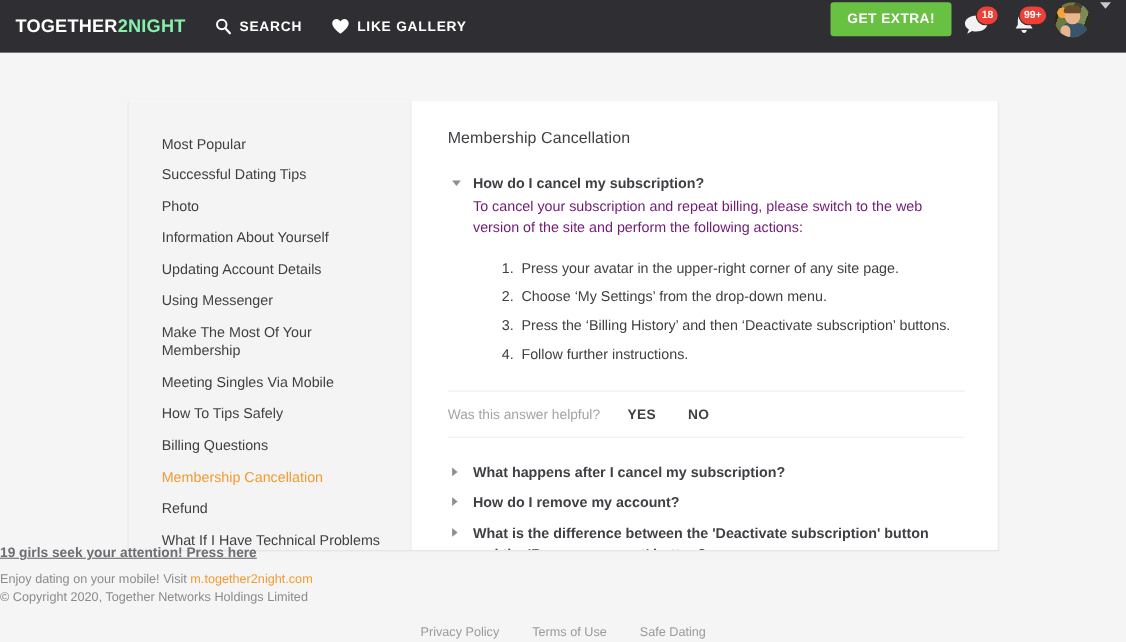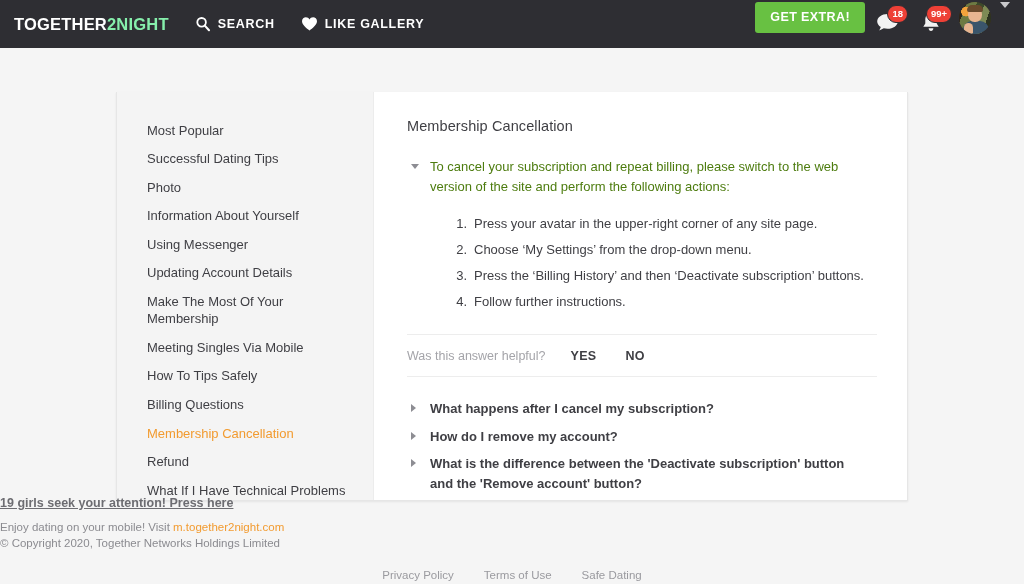--- a/index.html
+++ b/index.html
@@ -218,21 +218,21 @@
   }
   .q-open {
     font-size: 13px;
     font-weight: bold;
     color: #3f3f44;
     line-height: 1.5;
     cursor: pointer;
   }
   .a-text {
     font-size: 13px;
-    color: #4d7c0f;
+    color: #701a75;
     line-height: 1.52;
     margin-top: 1px;
     max-width: 468px;
   }
   ol.steps {
     margin: 17px 0 0 0;
     padding-left: 44px;
     list-style: none;
     counter-reset: st;
   }
@@ -396,37 +396,38 @@
 
 <div class="page">
 
   <div class="card">
 
     <div class="sidebar">
       <div class="side-item">Most Popular</div>
       <div class="side-item">Successful Dating Tips</div>
       <div class="side-item">Photo</div>
       <div class="side-item">Information About Yourself</div>
+      <div class="side-item">Updating Account Details</div>
       <div class="side-item">Using Messenger</div>
-      <div class="side-item">Updating Account Details</div>
       <div class="side-item">Make The Most Of Your Membership</div>
       <div class="side-item">Meeting Singles Via Mobile</div>
       <div class="side-item">How To Tips Safely</div>
       <div class="side-item">Billing Questions</div>
       <div class="side-item active">Membership Cancellation</div>
       <div class="side-item">Refund</div>
       <div class="side-item">What If I Have Technical Problems With…</div>
     </div>
 
     <div class="content">
 
       <div class="content-title">Membership Cancellation</div>
 
       <div class="faq-open">
         <span class="tri tri-down"></span>
+        <div class="q-open">How do I cancel my subscription?</div>
         <div class="a-text">To cancel your subscription and repeat billing, please switch to the web version of the site and perform the following actions:</div>
 
         <ol class="steps">
           <li>Press your avatar in the upper-right corner of any site page.</li>
           <li>Choose ‘My Settings’ from the drop-down menu.</li>
           <li>Press the ‘Billing History’ and then ‘Deactivate subscription’ buttons.</li>
           <li>Follow further instructions.</li>
         </ol>
       </div>
 

